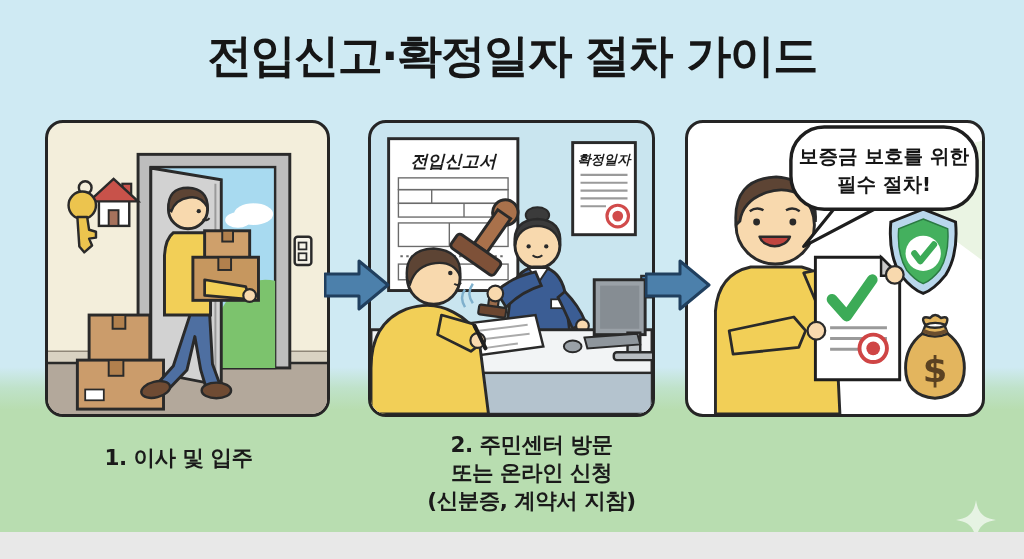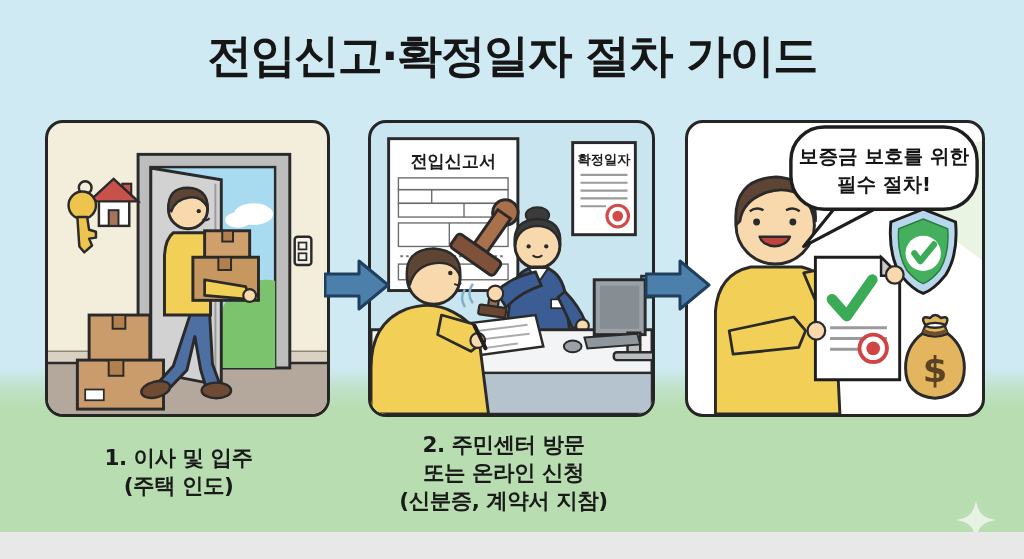--- a/index.html
+++ b/index.html
@@ -10,32 +10,32 @@
   }
   .title{
     position:absolute;top:26px;left:0;right:0;text-align:center;
     font-size:45px;font-weight:800;color:#161616;letter-spacing:-1.5px;
   }
   .panel{
     position:absolute;top:120px;height:297px;box-sizing:border-box;
     border:3.5px solid #252525;border-radius:18px;overflow:hidden;
   }
   #panel1{left:45px;width:285px;background:#f3eedb;}
-  #panel2{left:368px;width:287px;background:#c9e5ef;}
+  #panel2{left:368px;width:287px;background:#c9e5ef;font-style:italic;}
   #panel3{left:685px;width:300px;background:#ffffff;}
   .panel svg{display:block;width:100%;height:100%;}
   .arrow{position:absolute;top:258px;width:66px;height:54px;}
   #arrow1{left:324px;}
   #arrow2{left:645px;}
   .caption{
     position:absolute;text-align:center;font-weight:700;color:#1a1a1a;
     font-size:21.5px;line-height:28px;letter-spacing:-0.5px;
   }
   #caption1{left:36px;width:285px;top:444px;}
-  #caption2{left:350px;width:307px;top:431px;}
+  #caption2{left:378px;width:307px;top:431px;}
   #caption3{left:663px;width:361px;top:444px;}
   .sparkle{position:absolute;left:954px;top:498px;width:44px;height:44px;}
   svg text{font-family:"DejaVu Sans","Liberation Sans",sans-serif;}
 </style>
 </head>
 <body>
 
 <div class="stage">
 
   <div class="title">전입신고·확정일자 절차 가이드</div>
@@ -261,21 +261,20 @@
 
   <svg class="arrow" id="arrow1" viewBox="0 0 66 54">
     <polygon points="1,16 35,16 35,3 64,27 35,51 35,38 1,38" fill="#4c80ab" stroke="#203f5e" stroke-width="3" stroke-linejoin="round"></polygon>
   </svg>
   <svg class="arrow" id="arrow2" viewBox="0 0 66 54">
     <polygon points="1,16 35,16 35,3 64,27 35,51 35,38 1,38" fill="#4c80ab" stroke="#203f5e" stroke-width="3" stroke-linejoin="round"></polygon>
   </svg>
 
   <div class="caption" id="caption1">
     <div>1. 이사 및 입주</div>
-    <div>(주택 인도)</div>
   </div>
   <div class="caption" id="caption2">
     <div>2. 주민센터 방문</div>
     <div>또는 온라인 신청</div>
     <div>(신분증, 계약서 지참)</div>
   </div>
   <div class="caption" id="caption3">
   </div>
 
   <svg class="sparkle" viewBox="0 0 44 44">

